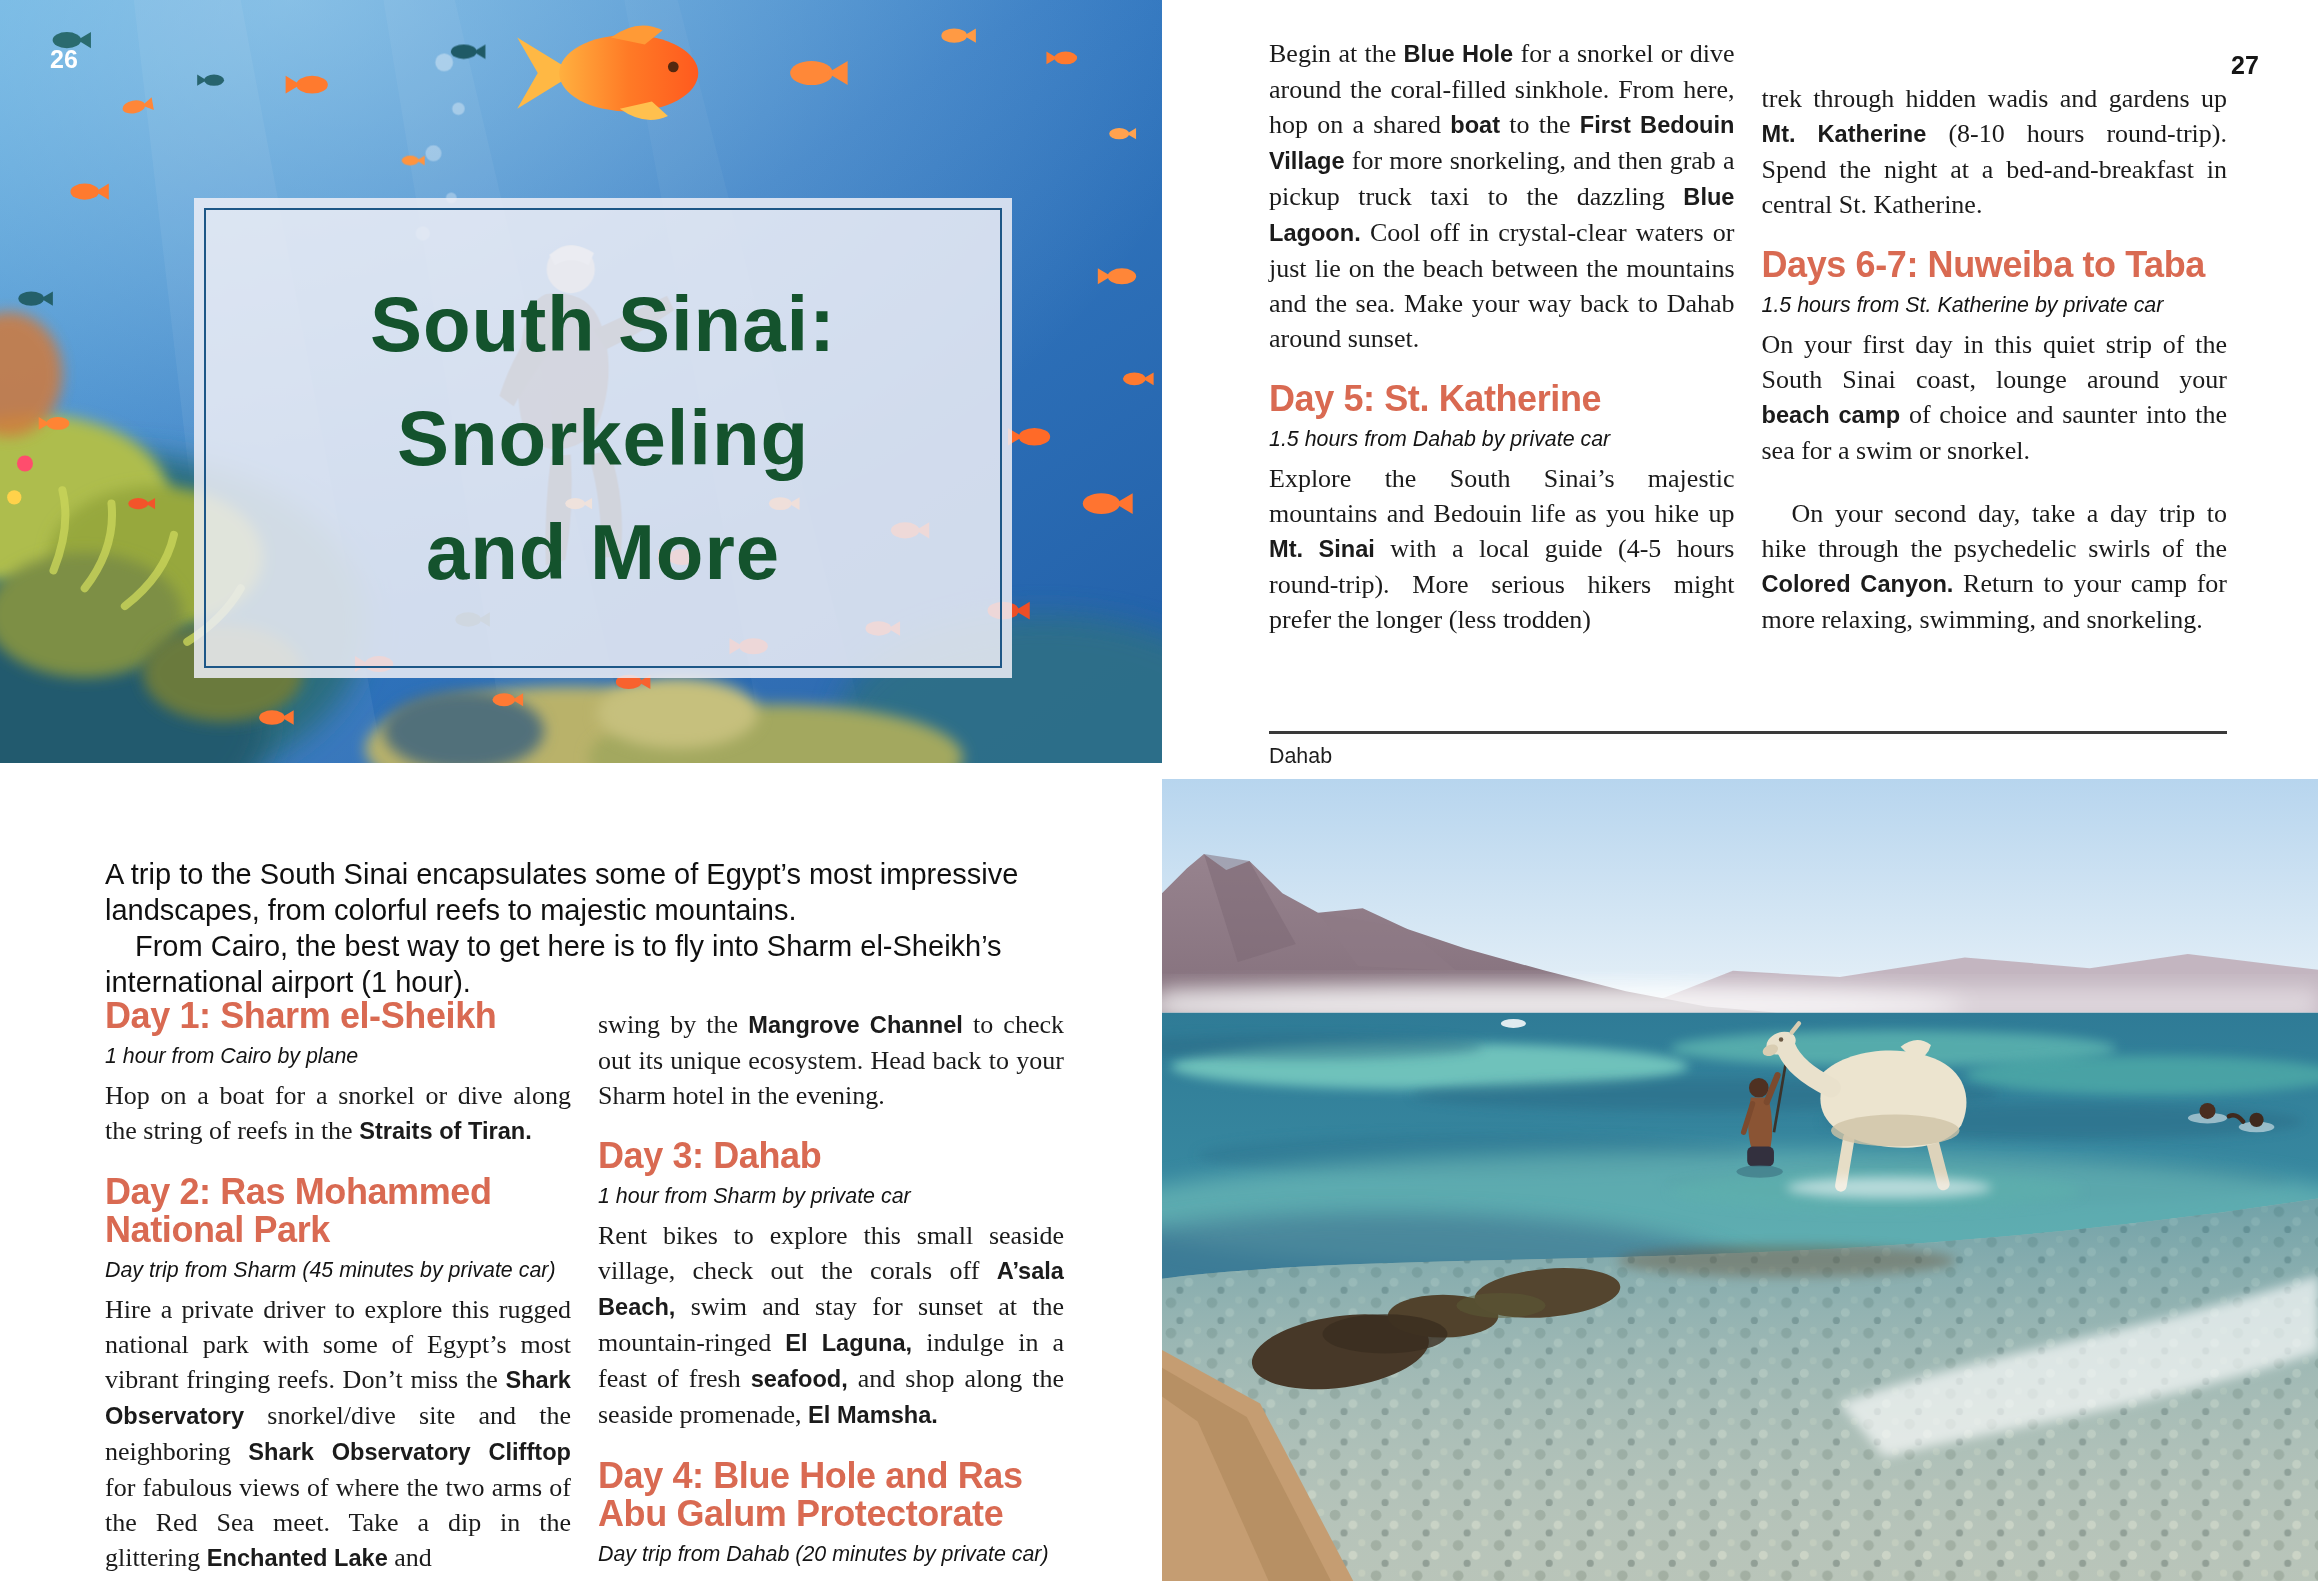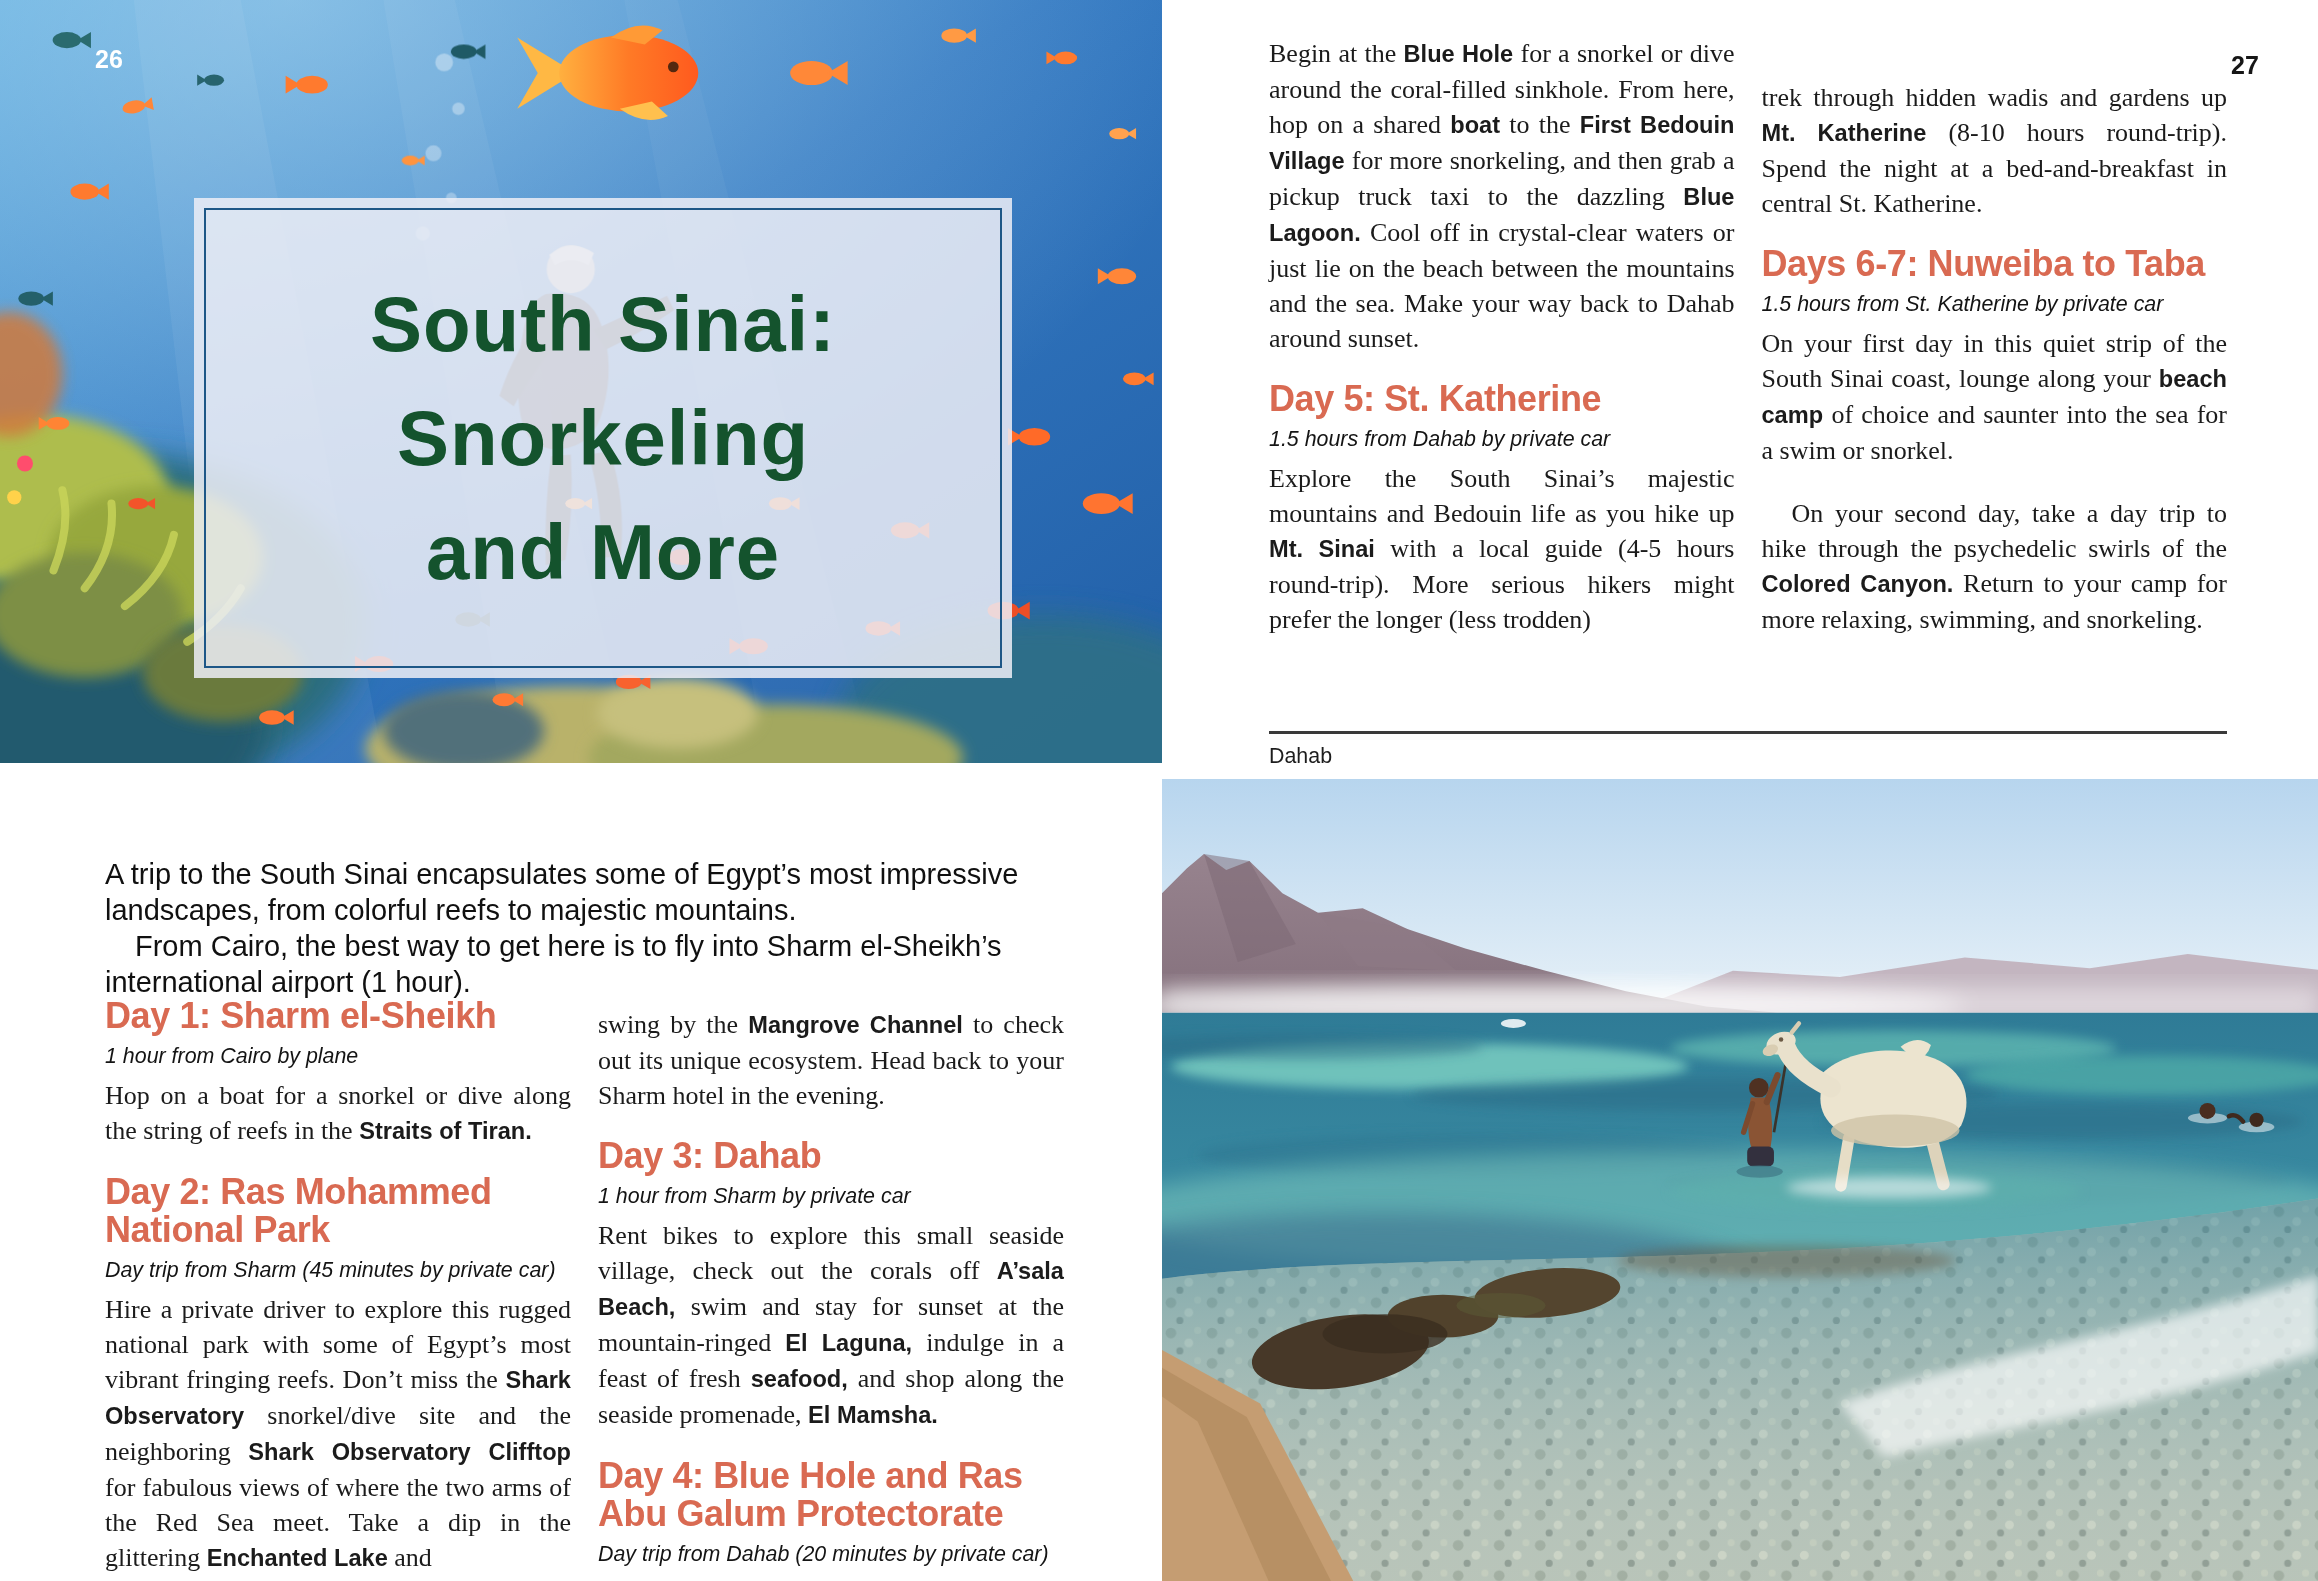--- a/index.html
+++ b/index.html
@@ -16,21 +16,21 @@
   .title-box{position:absolute;left:194px;top:198px;width:818px;height:480px;
              background:rgba(236,238,246,0.86);}
   .title-inner{position:absolute;left:9.8px;top:9.8px;right:9.8px;bottom:9.8px;
                border:2.7px solid #1d5787;display:flex;align-items:center;justify-content:center;}
   .hero-title{margin:0;text-align:center;color:#14532d;font-weight:700;
               font-size:78px;line-height:114px;letter-spacing:0.9px;
               font-family:"Liberation Sans",sans-serif;}
 
   
   .pageno{position:absolute;font-weight:700;font-size:25px;}
-  .pageno-left{left:50px;top:45px;color:#ffffff;margin-left:45px;}
+  .pageno-left{left:50px;top:45px;color:#ffffff;}
   .pageno-right{left:2231px;top:51px;color:#161616;}
 
   
   .intro{position:absolute;left:105px;top:856px;width:981px;
          font-size:29px;line-height:36px;color:#101010;}
   .intro p{margin:0;}
   .intro p.indent{text-indent:30px;}
 
   .cols{position:absolute;display:flex;gap:27px;align-items:flex-end;}
   .cols-left{left:105px;top:997px;width:985px;}
@@ -185,21 +185,21 @@
     <div class="col">
       <p class="serif-body"><span>Begin at the </span><span class="b">Blue Hole</span><span> for a snorkel or dive around the coral-filled sinkhole. From here, hop on a shared </span><span class="b">boat</span><span> to the </span><span class="b">First Bedouin Village</span><span> for more snorkeling, and then grab a pickup truck taxi to the dazzling </span><span class="b">Blue Lagoon.</span><span> Cool off in crystal-clear waters or just lie on the beach between the mountains and the sea. Make your way back to Dahab around sunset.</span></p>
       <h2 class="day-h">Day 5: St. Katherine</h2>
       <p class="sub">1.5 hours from Dahab by private car</p>
       <p class="serif-body"><span>Explore the South Sinai’s majestic mountains and Bedouin life as you hike up </span><span class="b">Mt. Sinai</span><span> with a local guide (4-5 hours round-trip). More serious hikers might prefer the longer (less trodden)</span></p>
     </div>
     <div class="col">
       <p class="serif-body"><span>trek through hidden wadis and gardens up </span><span class="b">Mt. Katherine</span><span> (8-10 hours round-trip). Spend the night at a bed-and-breakfast in central St. Katherine.</span></p>
       <h2 class="day-h">Days 6-7: Nuweiba to Taba</h2>
       <p class="sub">1.5 hours from St. Katherine by private car</p>
-      <p class="serif-body"><span>On your first day in this quiet strip of the South Sinai coast, lounge along your </span><span class="b">beach camp</span><span> of choice and saunter into the sea for a swim or snorkel.</span></p>
+      <p class="serif-body"><span>On your first day in this quiet strip of the South Sinai coast, lounge around your </span><span class="b">beach camp</span><span> of choice and saunter into the sea for a swim or snorkel.</span></p>
       <p class="serif-body indent"><span>On your second day, take a day trip to hike through the psychedelic swirls of the </span><span class="b">Colored Canyon.</span><span> Return to your camp for more relaxing, swimming, and snorkeling.</span></p>
     </div>
   </div>
 
   <div class="cap-rule"></div>
   <div class="caption">Dahab</div>
 
   <div class="intro">
     <p>A trip to the South Sinai encapsulates some of Egypt’s most impressive landscapes, from colorful reefs to majestic mountains.</p>
     <p class="indent">From Cairo, the best way to get here is to fly into Sharm el-Sheikh’s international airport (1 hour).</p>

